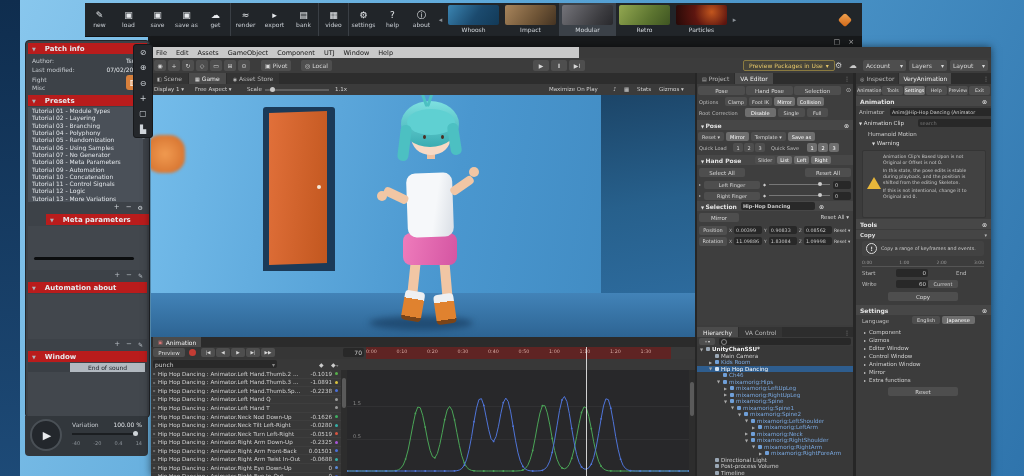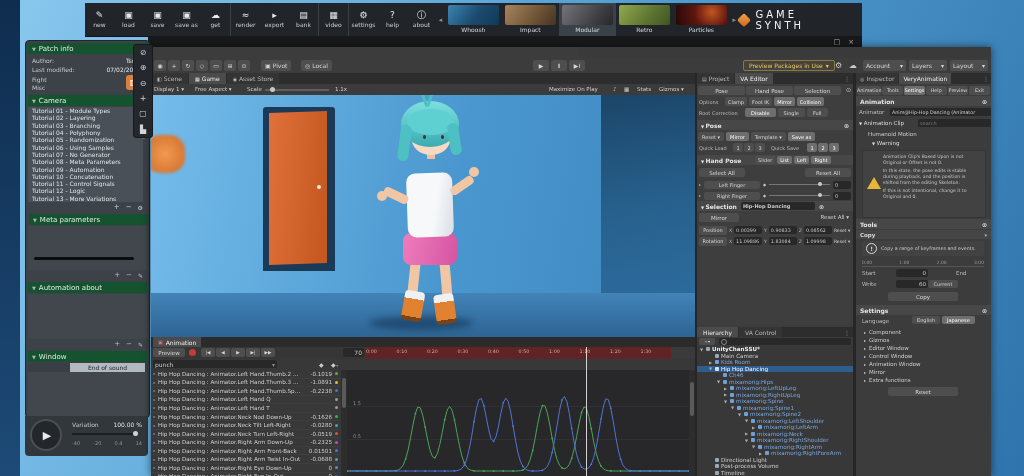--- a/index.html
+++ b/index.html
@@ -15,21 +15,21 @@
   .gsbar{background:#212529;border-bottom:1px solid #101214}
   .gsbtn{width:29px;height:33px;display:flex;flex-direction:column;align-items:center;justify-content:center;gap:1px;color:#c9ced4}
   .gsbtn .g{font-size:9px;color:#e8ebee;line-height:9px}
   .gsbtn .l{font-size:6px}
   .gsbtn.sep{border-right:1px solid #3a3f45}
   .thumb{width:57px;height:33px;display:flex;flex-direction:column;align-items:center;justify-content:flex-start;padding-top:2px;box-sizing:border-box}
   .thumb.sel{background:#3b4148}
   .thumb .img{width:51px;height:20px;border-radius:2px}
   .thumb .l{font-size:6px;color:#d4d9de;margin-top:1px}
   .gspanel{background:#3d4248;border:1px solid #23262a;border-radius:4px}
-  .gshdr{background:#14532d;color:#e6e9ec;font-weight:normal;font-size:7px;display:flex;align-items:center;padding:0 4px;height:11px;gap:3px}
+  .gshdr{background:#b91c1c;color:#e6e9ec;font-weight:bold;font-size:7px;display:flex;align-items:center;padding:0 4px;height:11px;gap:9px}
   .gshdr .tri{font-size:5px;color:#aeb4ba}
   .gsbody{background:#42474d}
   .gslist{background:#4a5058}
   .prow{height:7.3px;display:flex;align-items:center;padding-left:4px;font-size:6px;color:#e0e4e8;white-space:nowrap;overflow:hidden}
   
   .uwin{background:#3c3c3c;box-shadow:0 0 8px rgba(0,0,0,.55);overflow:hidden}
   .btn{background:#4e4e4e;border-radius:2px;color:#d8d8d8;display:flex;align-items:center;justify-content:center}
   .btn.on{background:#6e6e6e;color:#fff}
   .flat{color:#cfcfcf;display:flex;align-items:center;justify-content:center}
   .fld{background:#282828;color:#ccc;border-radius:2px;display:flex;align-items:center;padding:0 2px;white-space:nowrap;overflow:hidden}
@@ -151,21 +151,20 @@
 
         <div class="thumb">
           <div class="img" style="background: radial-gradient(circle at 70% 35%, rgb(194, 86, 30) 0%, rgb(94, 22, 16) 45%, rgb(37, 9, 7) 100%);"></div>
           <span class="l">Particles</span>
         </div>
       </div>
     <div class="fc t7" style="width:9px;color:#8a9097">▸</div>
     <div style="flex:1"></div>
     <div class="f" style="gap:7px;padding-right:12px">
       <span style="width:10px;height:10px;border-radius:2px;background:linear-gradient(135deg,#f2a451,#cf6617);transform:rotate(45deg);display:inline-block"></span>
-      <span style="color:#f2f4f6;font-size:10px;letter-spacing:3px">GAME SYNTH</span>
     </div>
   </div>
 
   <div class="a f" style="left:148px;top:36px;width:714px;height:11px;background:#17191b;justify-content:flex-end;gap:8px;padding-right:8px;box-sizing:border-box">
     <span class="t7" style="color:#b5b5b5">□</span>
     <span class="t7" style="color:#b5b5b5">×</span>
   </div>
 
   <div class="a gspanel" style="left:25px;top:40px;width:123px;height:376px;overflow:hidden">
     <div class="a gshdr" style="left:2px;top:2px;width:111px">
@@ -175,21 +174,21 @@
     <div class="a t6 lab" style="left:6px;top:16px;color:#c3c8cd">Author:</div>
     <div class="a t6" style="right:8px;top:16px;color:#e4e8ec">Tsugi</div>
     <div class="a t6" style="left:6px;top:25px;color:#c3c8cd">Last modified:</div>
     <div class="a t6" style="right:8px;top:25px;color:#e4e8ec">07/02/2024</div>
     <div class="a t6" style="left:6px;top:35px;color:#c3c8cd">Fight</div>
     <div class="a t6" style="left:6px;top:43px;color:#c3c8cd">Misc</div>
     <div class="a fc" style="right:8px;top:34px;width:15px;height:15px;background:#d8803c;border-radius:3px;color:#fff;font-size:8px">▥</div>
 
     <div class="a gshdr" style="left:2px;top:54px;width:111px">
       <span class="tri">▼</span>
-        <span>Camera</span>
+        <span>Presets</span>
       </div>
     <div class="a gslist" style="left:2px;top:66px;width:115px;height:95px;overflow:hidden">
 
     <div class="prow">Tutorial 01 - Module Types</div>
         <div class="prow">Tutorial 02 - Layering</div>
         <div class="prow">Tutorial 03 - Branching</div>
         <div class="prow">Tutorial 04 - Polyphony</div>
         <div class="prow">Tutorial 05 - Randomization</div>
         <div class="prow">Tutorial 06 - Using Samples</div>
         <div class="prow">Tutorial 07 - No Generator</div>
@@ -200,21 +199,21 @@
         <div class="prow">Tutorial 12 - Logic</div>
         <div class="prow">Tutorial 13 - More Variations</div>
       </div>
     <div class="a" style="right:4px;top:68px;width:3px;height:30px;background:#6c737b;border-radius:2px"></div>
     <div class="a f t7" style="right:6px;top:162px;gap:6px;color:#cfd4d9">
       <span>+</span>
       <span>−</span>
       <span style="font-size:6px">⚙</span>
     </div>
 
-    <div class="a gshdr" style="left:3px;top:173px;width:111px">
+    <div class="a gshdr" style="left:20px;top:173px;width:111px">
       <span class="tri">▼</span>
         <span>Meta parameters</span>
       </div>
     <div class="a gsbody" style="left:2px;top:185px;width:119px;height:44px"></div>
     <div class="a" style="left:8px;top:216px;width:100px;height:3px;background:#0b0d0e;border-radius:2px"></div>
     <div class="a f t7" style="right:6px;top:230px;gap:6px;color:#b9bfc5">
       <span>+</span>
       <span>−</span>
       <span style="font-size:6px">✎</span>
     </div>
@@ -251,20 +250,31 @@
 
     <span class="t5" style="color:#8d949b">-40</span>
         <span class="t5" style="color:#8d949b">-20</span>
         <span class="t5" style="color:#8d949b">0.4</span>
         <span class="t5" style="color:#8d949b">14</span>
       </div>
   </div>
 
   <div class="a uwin" style="left:151px;top:47px;width:840px;height:429px;z-index:4">
 
+    <div class="a f" style="left:0;top:0;width:428px;height:11px;background:#c9c9c9;gap:9px;padding-left:5px;box-sizing:border-box">
+
+    <span class="t65" style="color:#151515">File</span>
+        <span class="t65" style="color:#151515">Edit</span>
+        <span class="t65" style="color:#151515">Assets</span>
+        <span class="t65" style="color:#151515">GameObject</span>
+        <span class="t65" style="color:#151515">Component</span>
+        <span class="t65" style="color:#151515">UTJ</span>
+        <span class="t65" style="color:#151515">Window</span>
+        <span class="t65" style="color:#151515">Help</span>
+      </div>
     <div class="a" style="left:428px;top:0;width:412px;height:11px;background:#3a3a3a"></div>
 
     <div class="a" style="left:0;top:11px;width:840px;height:15px;background:#3c3c3c;border-bottom:1px solid #2a2a2a">
       <div class="a f" style="left:3px;top:2px;gap:2px">
 
       <div class="btn t6" style="width:12px;height:11px">◉</div>
           <div class="btn t6" style="width:12px;height:11px">+</div>
           <div class="btn t6" style="width:12px;height:11px">↻</div>
           <div class="btn t6" style="width:12px;height:11px">◇</div>
           <div class="btn t6" style="width:12px;height:11px">▭</div>

